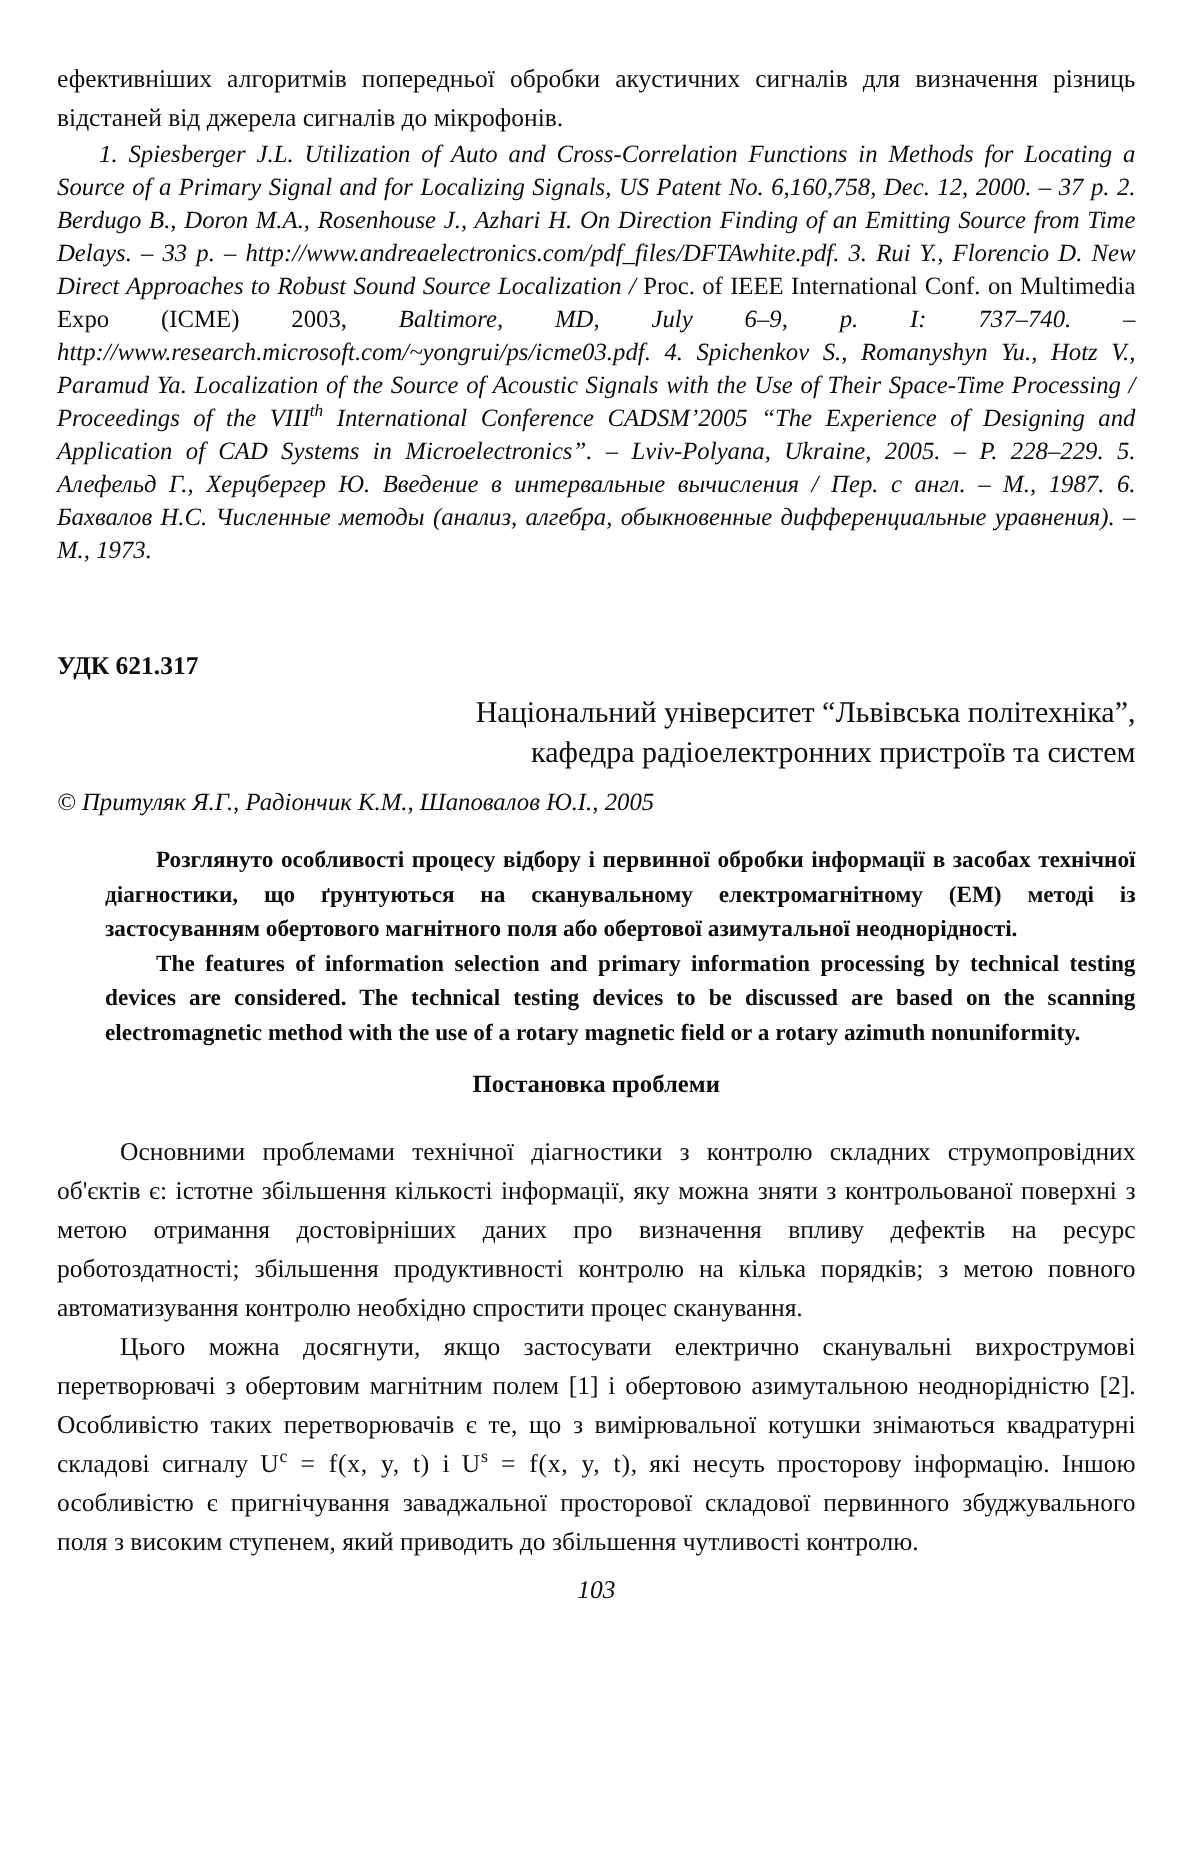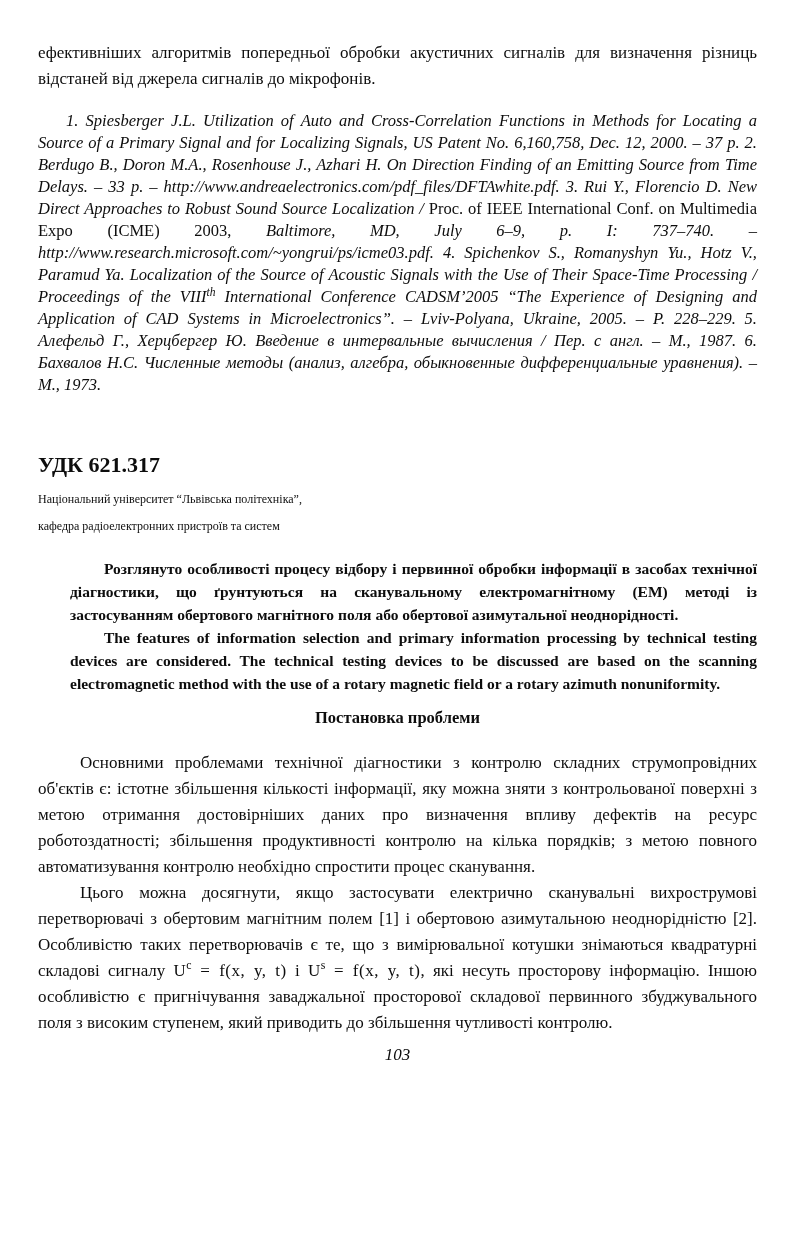--- a/index.html
+++ b/index.html
@@ -21,44 +21,44 @@
   p { margin: 0; }
 
   .body-text {
     font-size: 17px;
     line-height: 26px;
     text-align: justify;
   }
   .indent { text-indent: 42px; }
 
   .refs {
-    margin-top: 18px;
     font-size: 16.5px;
     line-height: 22px;
     font-style: italic;
     text-align: justify;
     text-indent: 28px;
   }
   .refs .upright { font-style: normal; }
   sup { font-size: 70%; line-height: 0; }
 
   .udc {
     margin-top: 56px;
-    font-size: 22px;
+    font-size: 17px;
     font-weight: bold;
   }
   .authors {
     margin-top: 14px;
     font-size: 17px;
     font-weight: bold;
     text-align: right;
   }
   .affil {
-    font-size: 12px;
+    font-size: 20px;
     line-height: 27px;
+    text-align: right;
   }
   .affil-block { margin-top: 8px; }
 
   .title {
     margin-top: 9px;
     font-size: 17.5px;
     line-height: 23px;
     font-weight: bold;
     text-align: center;
   }
@@ -110,20 +110,21 @@
 
   <p class="udc">УДК 621.317</p>
 
 
   <div class="affil-block">
     <p class="affil">Національний університет “Львівська політехніка”,</p>
     <p class="affil">кафедра радіоелектронних пристроїв та систем</p>
   </div>
 
 
+  <p class="copyright">© Притуляк Я.Г., Радіончик К.М., Шаповалов Ю.І., 2005</p>
 
   <p class="abstract abstract-uk">Розглянуто особливості процесу відбору і первинної обробки інформації в засобах технічної діагностики, що ґрунтуються на сканувальному електромагнітному (ЕМ) методі із застосуванням обертового магнітного поля або обертової азимутальної неоднорідності.</p>
 
   <p class="abstract abstract-en">The features of information selection and primary information processing by technical testing devices are considered. The technical testing devices to be discussed are based on the scanning electromagnetic method with the use of a rotary magnetic field or a rotary azimuth nonuniformity.</p>
 
   <h2 class="section-heading">Постановка проблеми</h2>
 
   <p class="body-text indent first-body">Основними проблемами технічної діагностики з контролю складних струмопровідних об'єктів є: істотне збільшення кількості інформації, яку можна зняти з контрольованої поверхні з метою отримання достовірніших даних про визначення впливу дефектів на ресурс роботоздатності; збільшення продуктивності контролю на кілька порядків; з метою повного автоматизування контролю необхідно спростити процес сканування.</p>
 
   <p class="body-text indent"><span>Цього можна досягнути, якщо застосувати електрично сканувальні вихрострумові перетворювачі з обертовим магнітним полем [1] і обертовою азимутальною неоднорідністю [2]. Особливістю таких перетворювачів є те, що з вимірювальної котушки знімаються квадратурні складові сигналу </span><span class="formula">U</span><sup>c</sup><span class="formula"> = f(x, y, t)</span><span> і </span><span class="formula">U</span><sup>s</sup><span class="formula"> = f(x, y, t)</span><span>, які несуть просторову інформацію. Іншою особливістю є пригнічування заваджальної просторової складової первинного збуджувального поля з високим ступенем, який приводить до збільшення чутливості контролю.</span></p>

